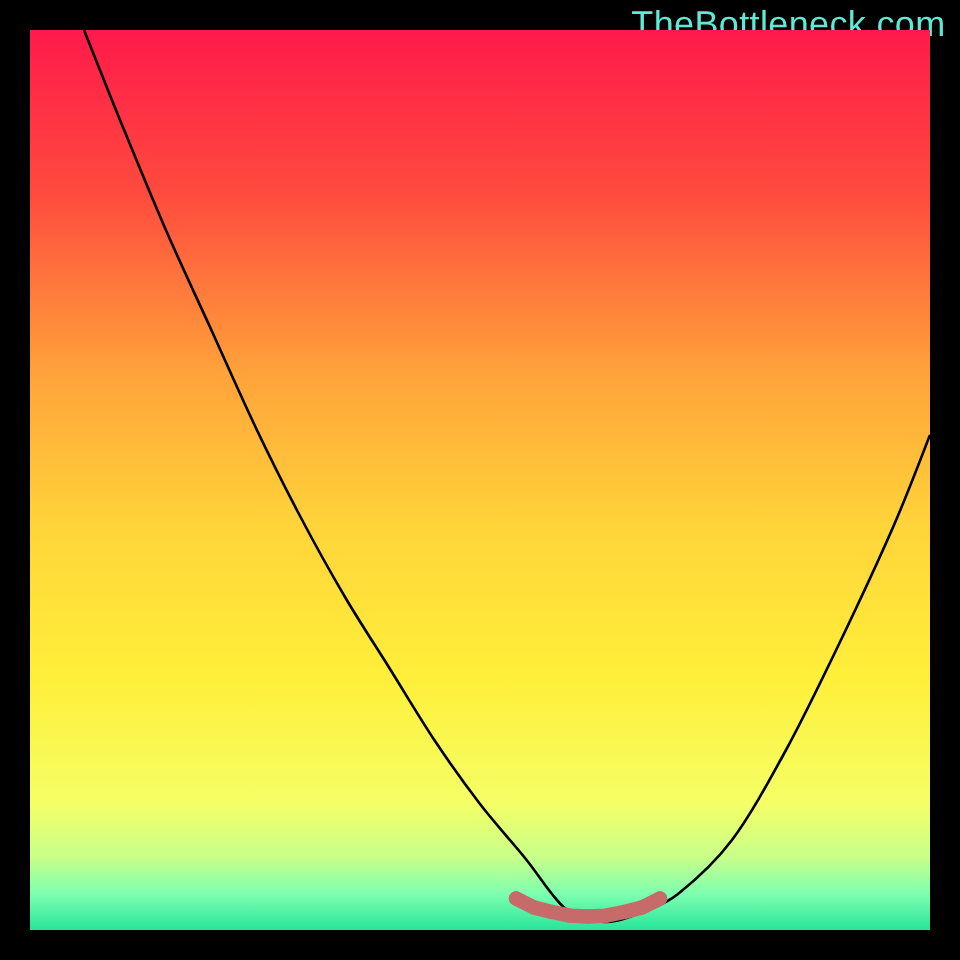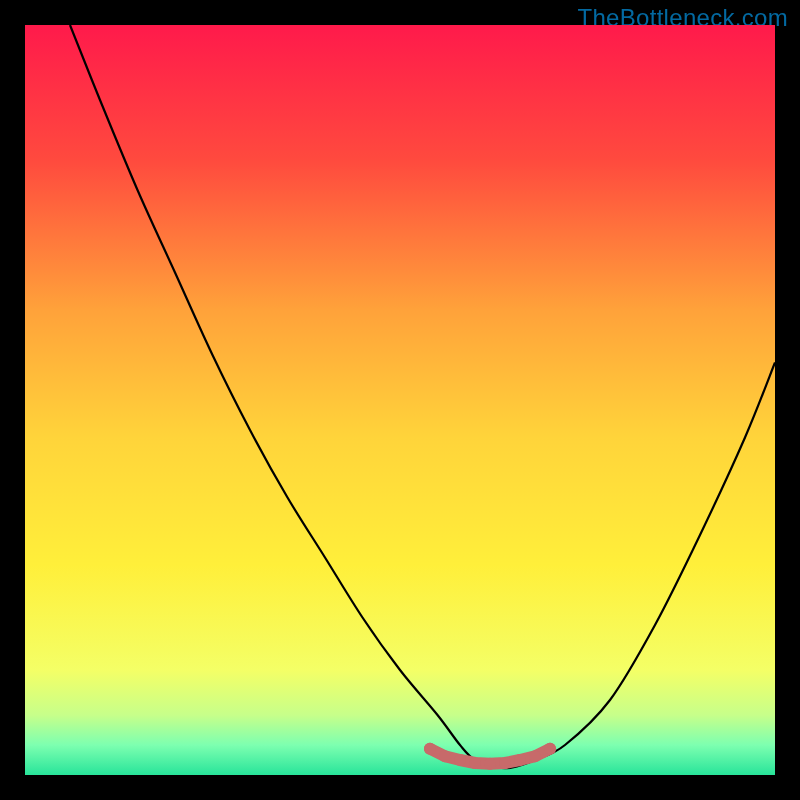--- a/index.html
+++ b/index.html
@@ -30,22 +30,22 @@
     inset: 0;
   }
   .curve-svg {
     position: absolute;
     inset: 0;
   }
   .watermark {
     position: absolute;
     top: 4px;
     right: 12px;
-    color: #0369a1;
-    font-size: 24px;
+    color: #5eead4;
+    font-size: 30px;
     letter-spacing: 0.3px;
     user-select: none;
   }
 </style>
 </head>
 <body>
 
 <div class="stage">
 
   <div class="watermark">TheBottleneck.com</div>

